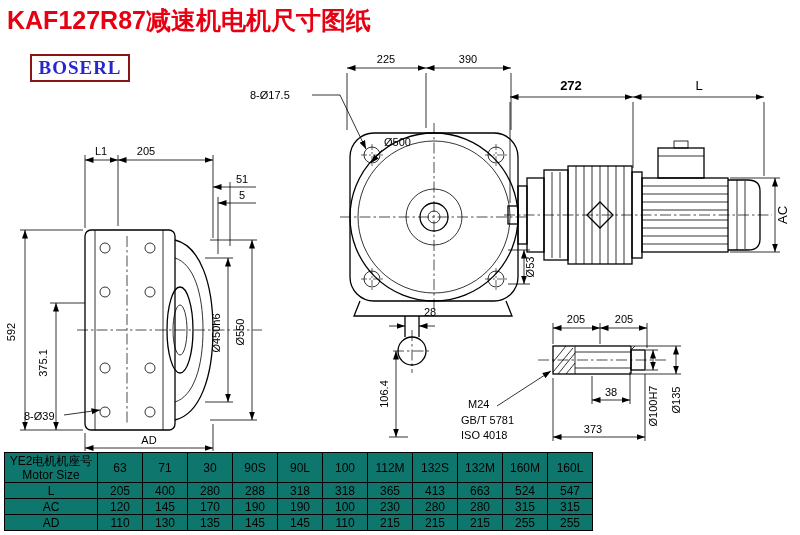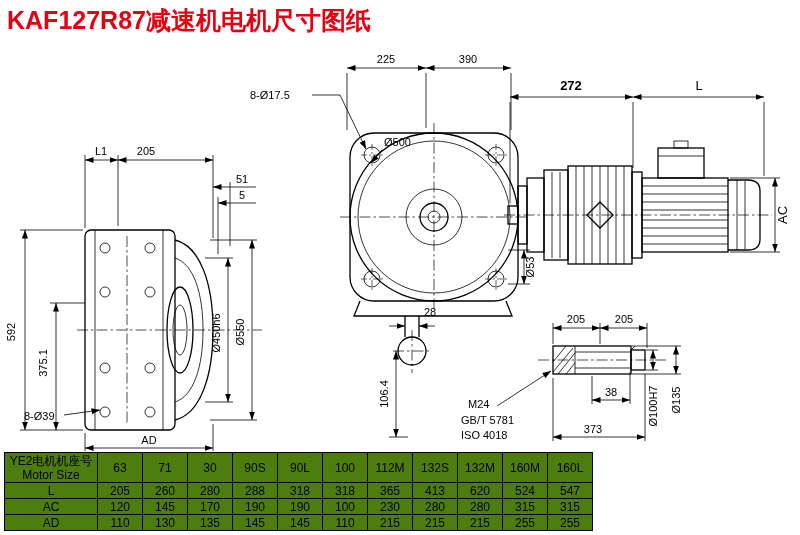--- a/index.html
+++ b/index.html
@@ -14,34 +14,35 @@
 
   .o   { fill:none; stroke:#000; stroke-width:1.3; }
   .t   { fill:none; stroke:#000; stroke-width:0.8; }
   .cl  { fill:none; stroke:#000; stroke-width:0.7; stroke-dasharray:11 3 2.5 3; }
   .clc { fill:none; stroke:#000; stroke-width:0.6; stroke-dasharray:6 2 2 2; }
   .dl  { fill:none; stroke:#000; stroke-width:0.8; }
   text.d  { font:11px "Liberation Sans",sans-serif; fill:#000; }
   text.d13{ font:13px "Liberation Sans",sans-serif; fill:#000; }
   text.db { font:bold 13px "Liberation Sans",sans-serif; fill:#000; }
 
-  .size-table { position:absolute; left:4px; top:452px; border-collapse:collapse; background:#4d7c0f; }
+  .size-table { position:absolute; left:4px; top:452px; border-collapse:collapse; background:#0f766e; }
   .size-table th, .size-table td { border:1px solid #000; font:12px "Liberation Sans",sans-serif;
         font-weight:normal; text-align:center; vertical-align:middle; padding:0; width:45px; }
   .size-table .c0 { width:93px; }
   .size-table tr.hdr th { height:30px; }
   .size-table tr.datarow th, .size-table tr.datarow td { height:16px; }
   .cn,.en { font-size:12px; line-height:14px; }
 </style>
 </head>
 <body>
 
 <div class="stage">
 
   <div class="title" style="color: rgb(230, 0, 18);">KAF127R87减速机电机尺寸图纸</div>
+  <div class="logo" style="color: rgb(39, 39, 207); border-color: rgb(138, 21, 21);">BOSERL</div>
 
   <svg class="drawing" width="800" height="452" viewBox="0 0 800 452">
     <defs>
       <marker id="arr" viewBox="0 0 9 7" refX="8.5" refY="3.5" markerWidth="9" markerHeight="7" markerUnits="userSpaceOnUse" orient="auto-start-reverse">
         <path d="M0,0.5 L8.5,3.5 L0,6.5 Z" fill="#000"></path>
       </marker>
     </defs>
 
     <g>
       <rect class="o" x="85" y="230" width="90" height="200" rx="6"></rect>
@@ -276,28 +277,28 @@
         <th>100</th>
         <th>112M</th>
         <th>132S</th>
         <th>132M</th>
         <th>160M</th>
         <th>160L</th>
       </tr>
       <tr class="datarow">
         <th>L</th>
         <td>205</td>
-        <td>260</td>
+        <td>400</td>
         <td>280</td>
         <td>288</td>
         <td>318</td>
         <td>318</td>
         <td>365</td>
         <td>413</td>
-        <td>620</td>
+        <td>663</td>
         <td>524</td>
         <td>547</td>
       </tr>
       <tr class="datarow">
         <th>AC</th>
         <td>120</td>
         <td>145</td>
         <td>170</td>
         <td>190</td>
         <td>190</td>

